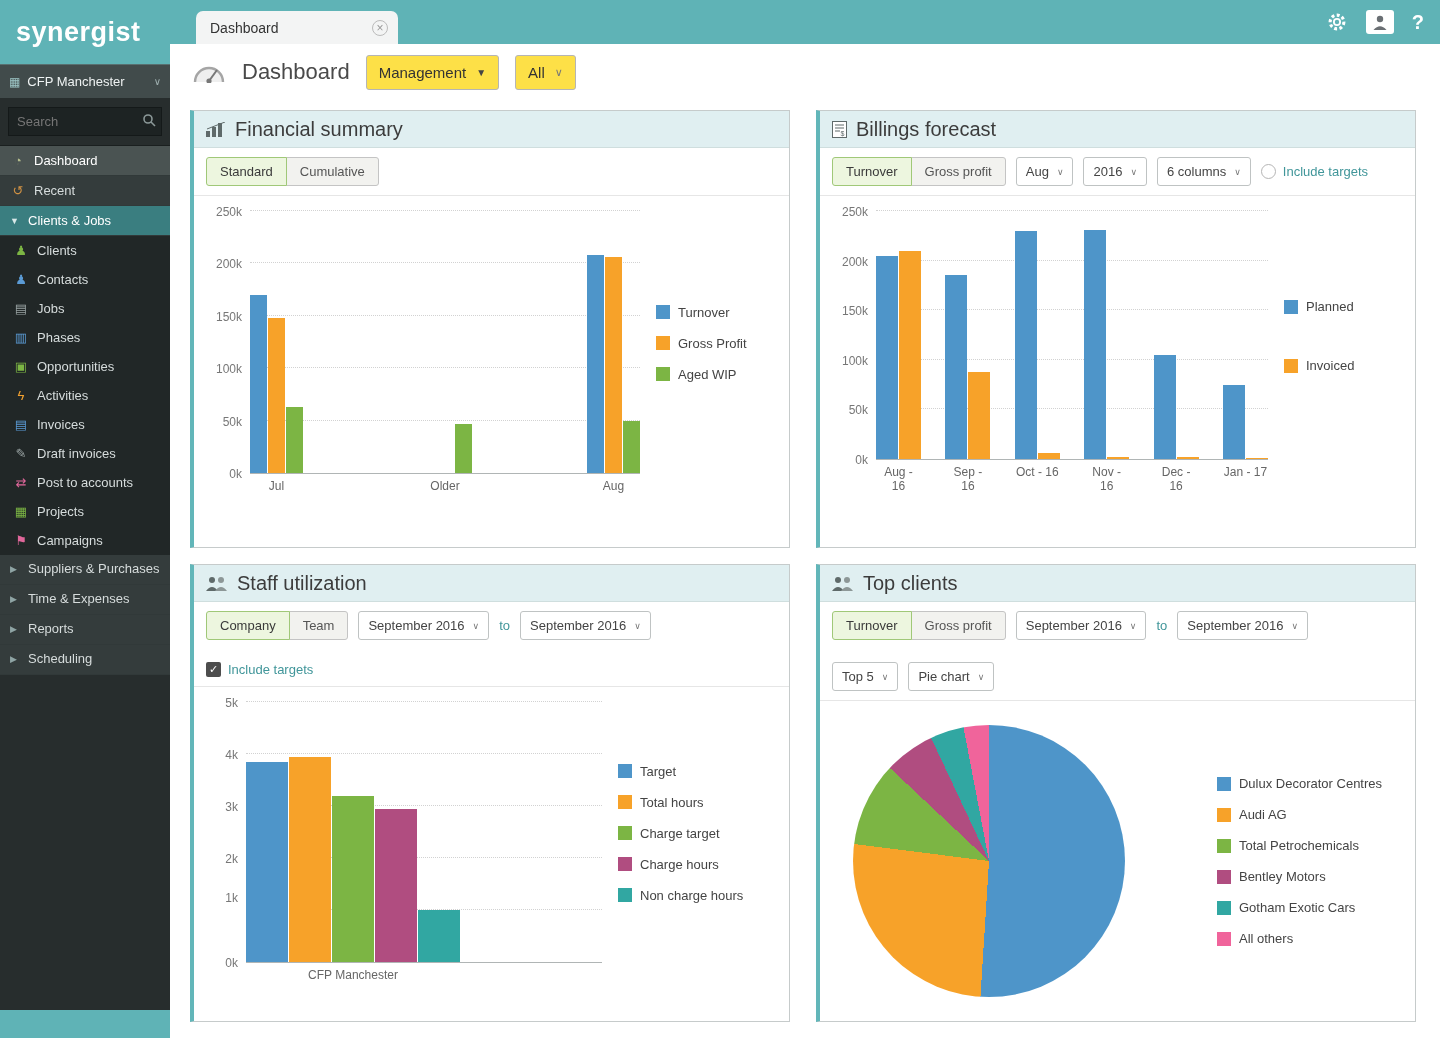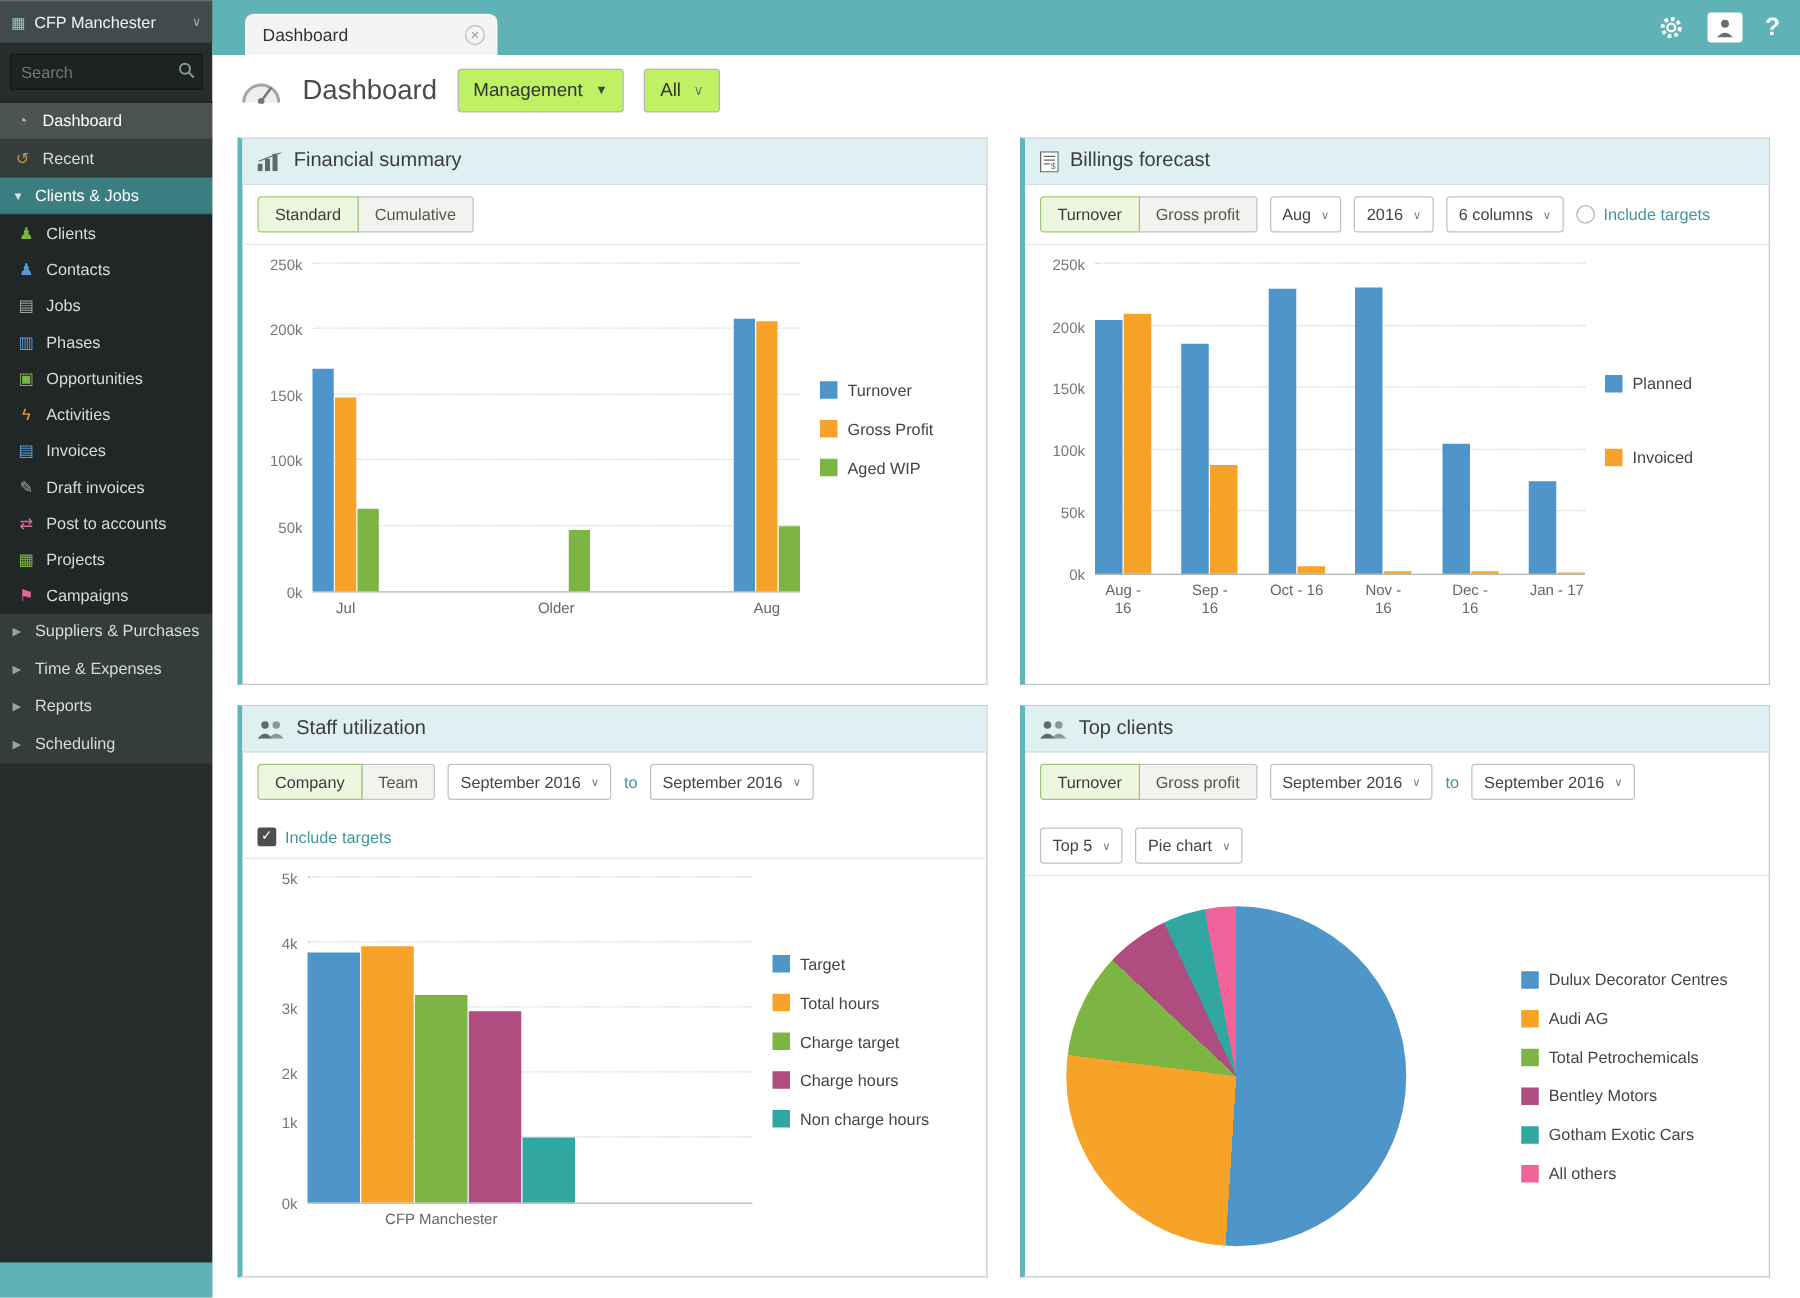--- a/index.html
+++ b/index.html
@@ -36,30 +36,30 @@
   .main { flex:1; min-width:0; display:flex; flex-direction:column; }
   .topbar { height:44px; background:#5fb3b6; display:flex; align-items:flex-end; padding-left:26px; position:relative; flex-shrink:0; }
   .tab { width:202px; height:33px; background:#f3f4f4; border-radius:7px 7px 0 0; display:flex; align-items:center; justify-content:space-between; padding:0 10px 0 14px; font-size:14px; color:#333; }
   .tab-close { color:#9a9a9a; font-size:12px; border:1px solid #bbb; border-radius:50%; width:16px; height:16px; line-height:14px; text-align:center; }
   .topbar-right { position:absolute; right:16px; top:0; height:44px; display:flex; align-items:center; gap:18px; }
   .avatar { width:28px; height:24px; background:#fff; border-radius:3px; display:flex; align-items:center; justify-content:center; }
   .help { color:#fff; font-size:20px; font-weight:bold; }
 
   .page-header { height:56px; background:#fff; display:flex; align-items:center; gap:16px; padding-left:22px; flex-shrink:0; }
   .page-title { font-size:22px; color:#4a4a4a; font-weight:normal; }
-  .hdr-select { display:inline-flex; align-items:center; gap:10px; border:1px solid #b5b5b5; border-radius:3px; background:#bef264; padding:8px 12px; font-size:15px; color:#333; }
+  .hdr-select { display:inline-flex; align-items:center; gap:10px; border:1px solid #b5b5b5; border-radius:3px; background:#fde047; padding:8px 12px; font-size:15px; color:#333; }
   .hdr-select .fil { font-size:10px; color:#444; }
   .hdr-select .chev { font-size:11px; color:#777; }
 
   .content { flex:1; display:grid; grid-template-columns:1fr 1fr; grid-template-rows:438px 1fr; gap:16px 26px; padding:10px 24px 16px 20px; background:#fff; min-height:0; }
 
   
   .panel { border:1px solid #c6cbcb; border-left:4px solid #62b6b9; background:#fff; display:flex; flex-direction:column; min-height:0; }
   .panel-header { background:#e0eff1; height:37px; display:flex; align-items:center; gap:9px; padding:0 12px; border-bottom:1px solid #cfdede; flex-shrink:0; }
-  .panel-title { font-size:16px; color:#3c3c3c; }
+  .panel-title { font-size:20px; color:#3c3c3c; }
   .panel-controls { display:flex; align-items:center; gap:10px; padding:9px 12px; border-bottom:1px solid #e6e6e6; flex-wrap:wrap; flex-shrink:0; }
   .break { flex-basis:100%; height:2px; }
   .panel-body { flex:1; min-height:0; }
 
   .toggle-group { display:inline-flex; }
   .toggle { font-family:inherit; font-size:13px; color:#555; background:#f2f2ef; border:1px solid #c4c4c4; padding:6px 13px; }
   .toggle:first-child { border-radius:3px 0 0 3px; }
   .toggle:last-child { border-radius:0 3px 3px 0; margin-left:-1px; }
   .toggle.selected { background:#edf6df; border-color:#a0c878; color:#3a3a3a; position:relative; z-index:1; }
 
@@ -85,20 +85,21 @@
   .swatch { width:14px; height:14px; flex-shrink:0; }
   .pie-host { height:100%; display:flex; align-items:center; justify-content:center; gap:76px; }
   .pie { border-radius:50%; flex-shrink:0; }
 </style>
 </head>
 <body>
 
 <div class="app" data-interactable="false">
 
   <aside class="sidebar" data-interactable="false">
+    <div class="logo" data-interactable="false">synergist</div>
     <div class="office" data-interactable="true">
       <span class="o-icon" data-interactable="false">▦</span>
       <span data-interactable="false">CFP Manchester</span>
       <span class="chev" data-interactable="false">∨</span>
     </div>
     <div class="searchbar" data-interactable="false">
       <input data-interactable="true" placeholder="Search" style="">
       <svg class="search-ic" data-interactable="true" width="14" height="14" viewBox="0 0 14 14">
           <circle cx="6" cy="6" r="4" fill="none" stroke="#8b9898" stroke-width="1.6"></circle>
           <line x1="9" y1="9" x2="13" y2="13" stroke="#8b9898" stroke-width="1.6"></line>

